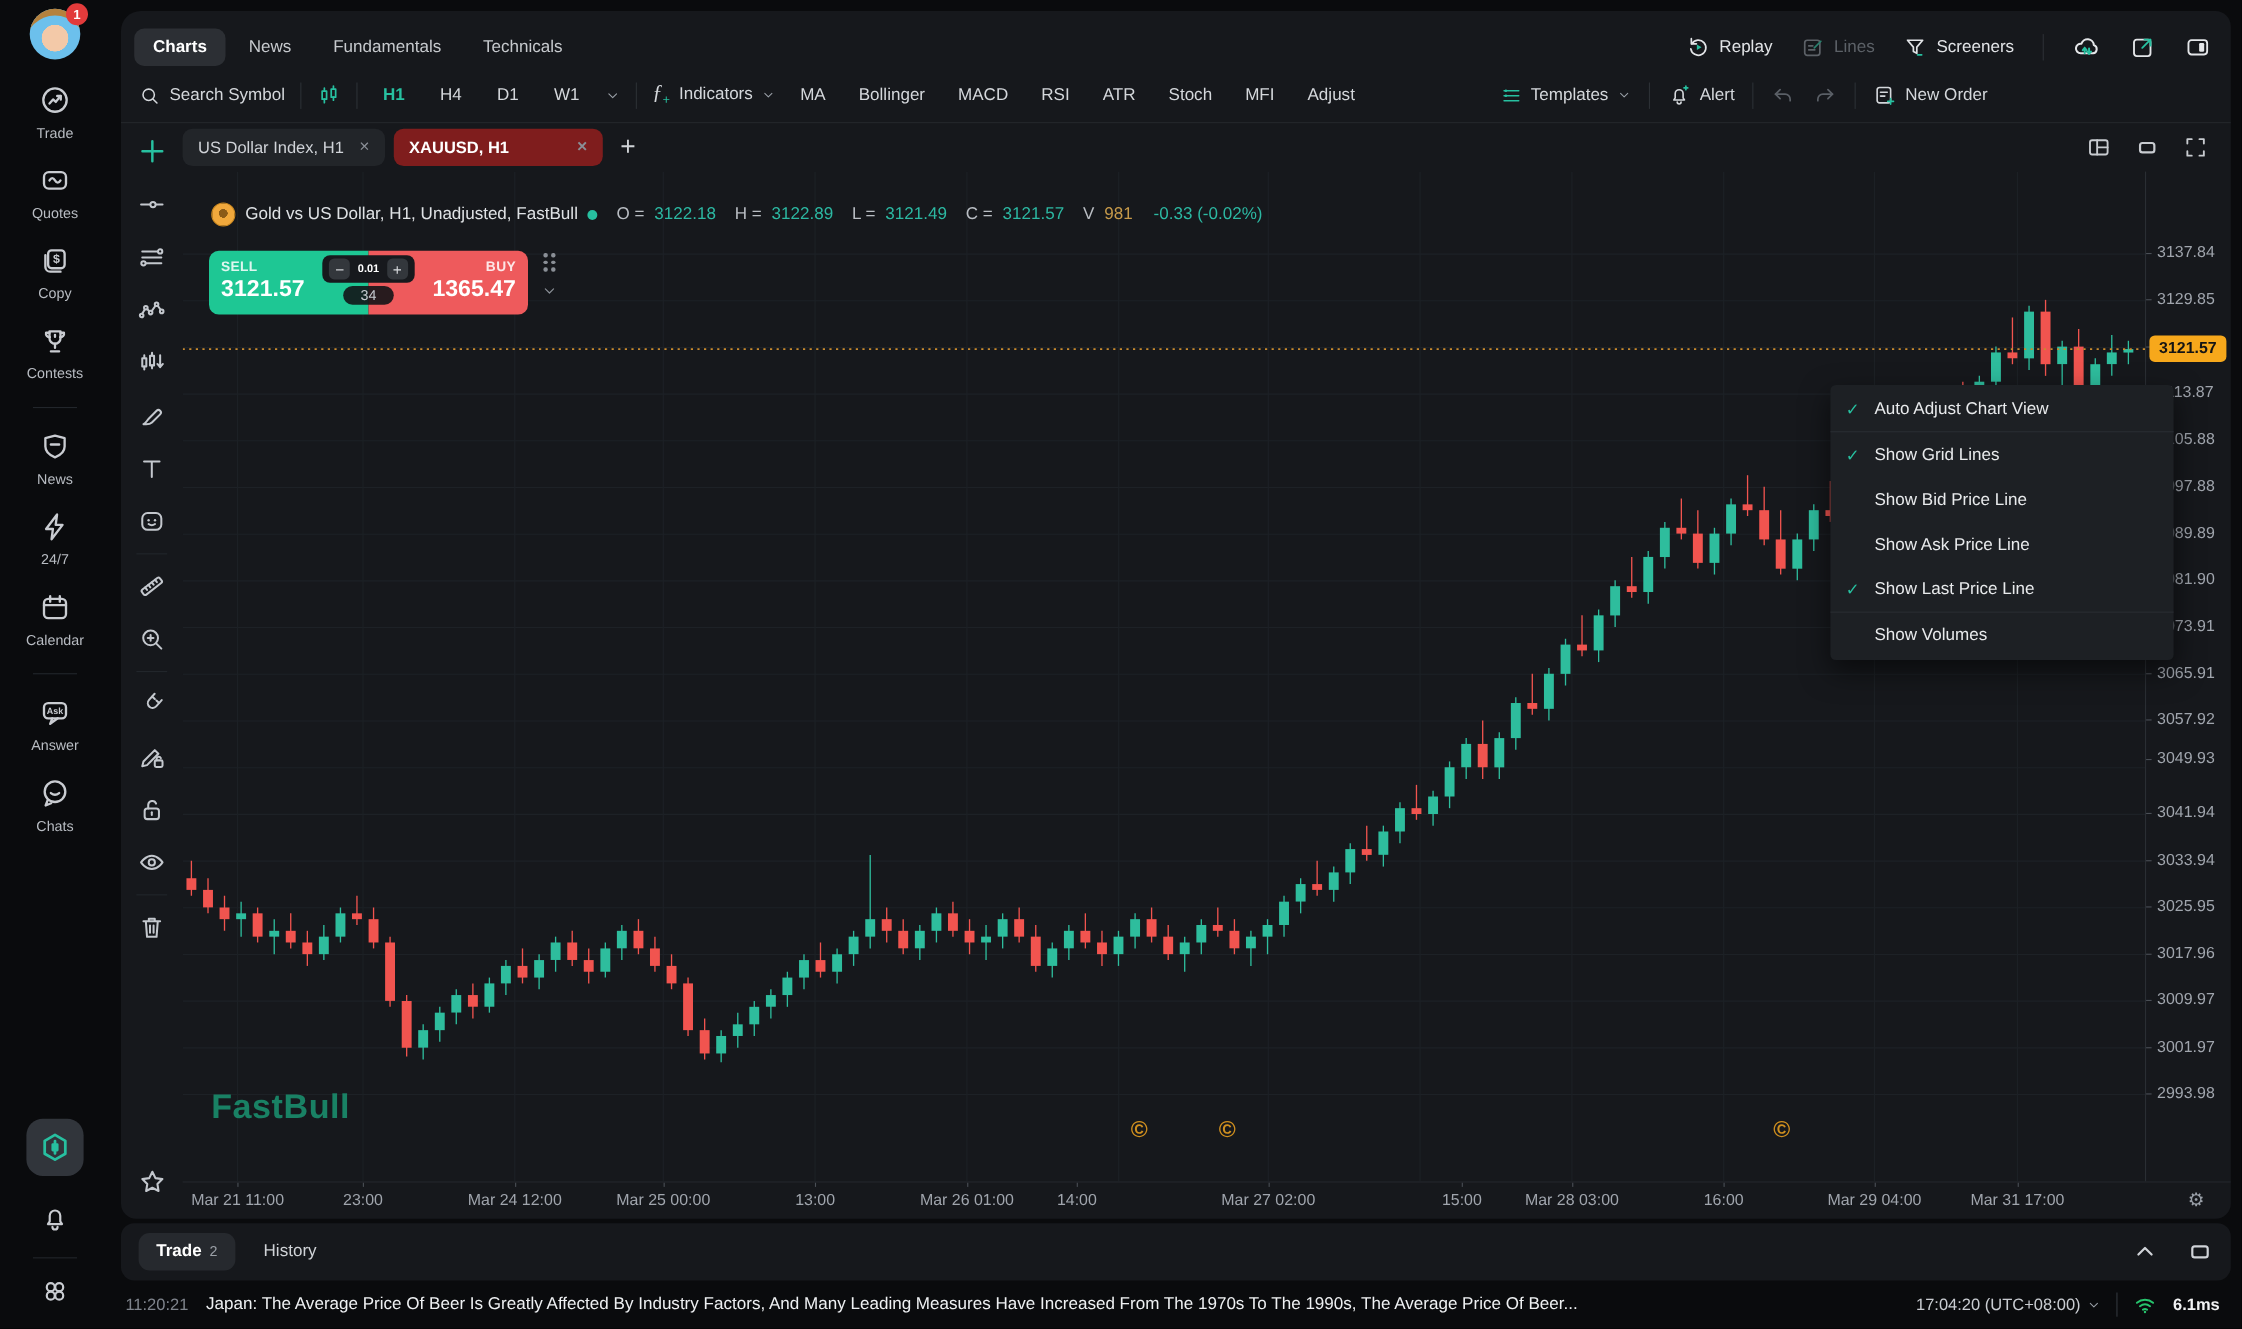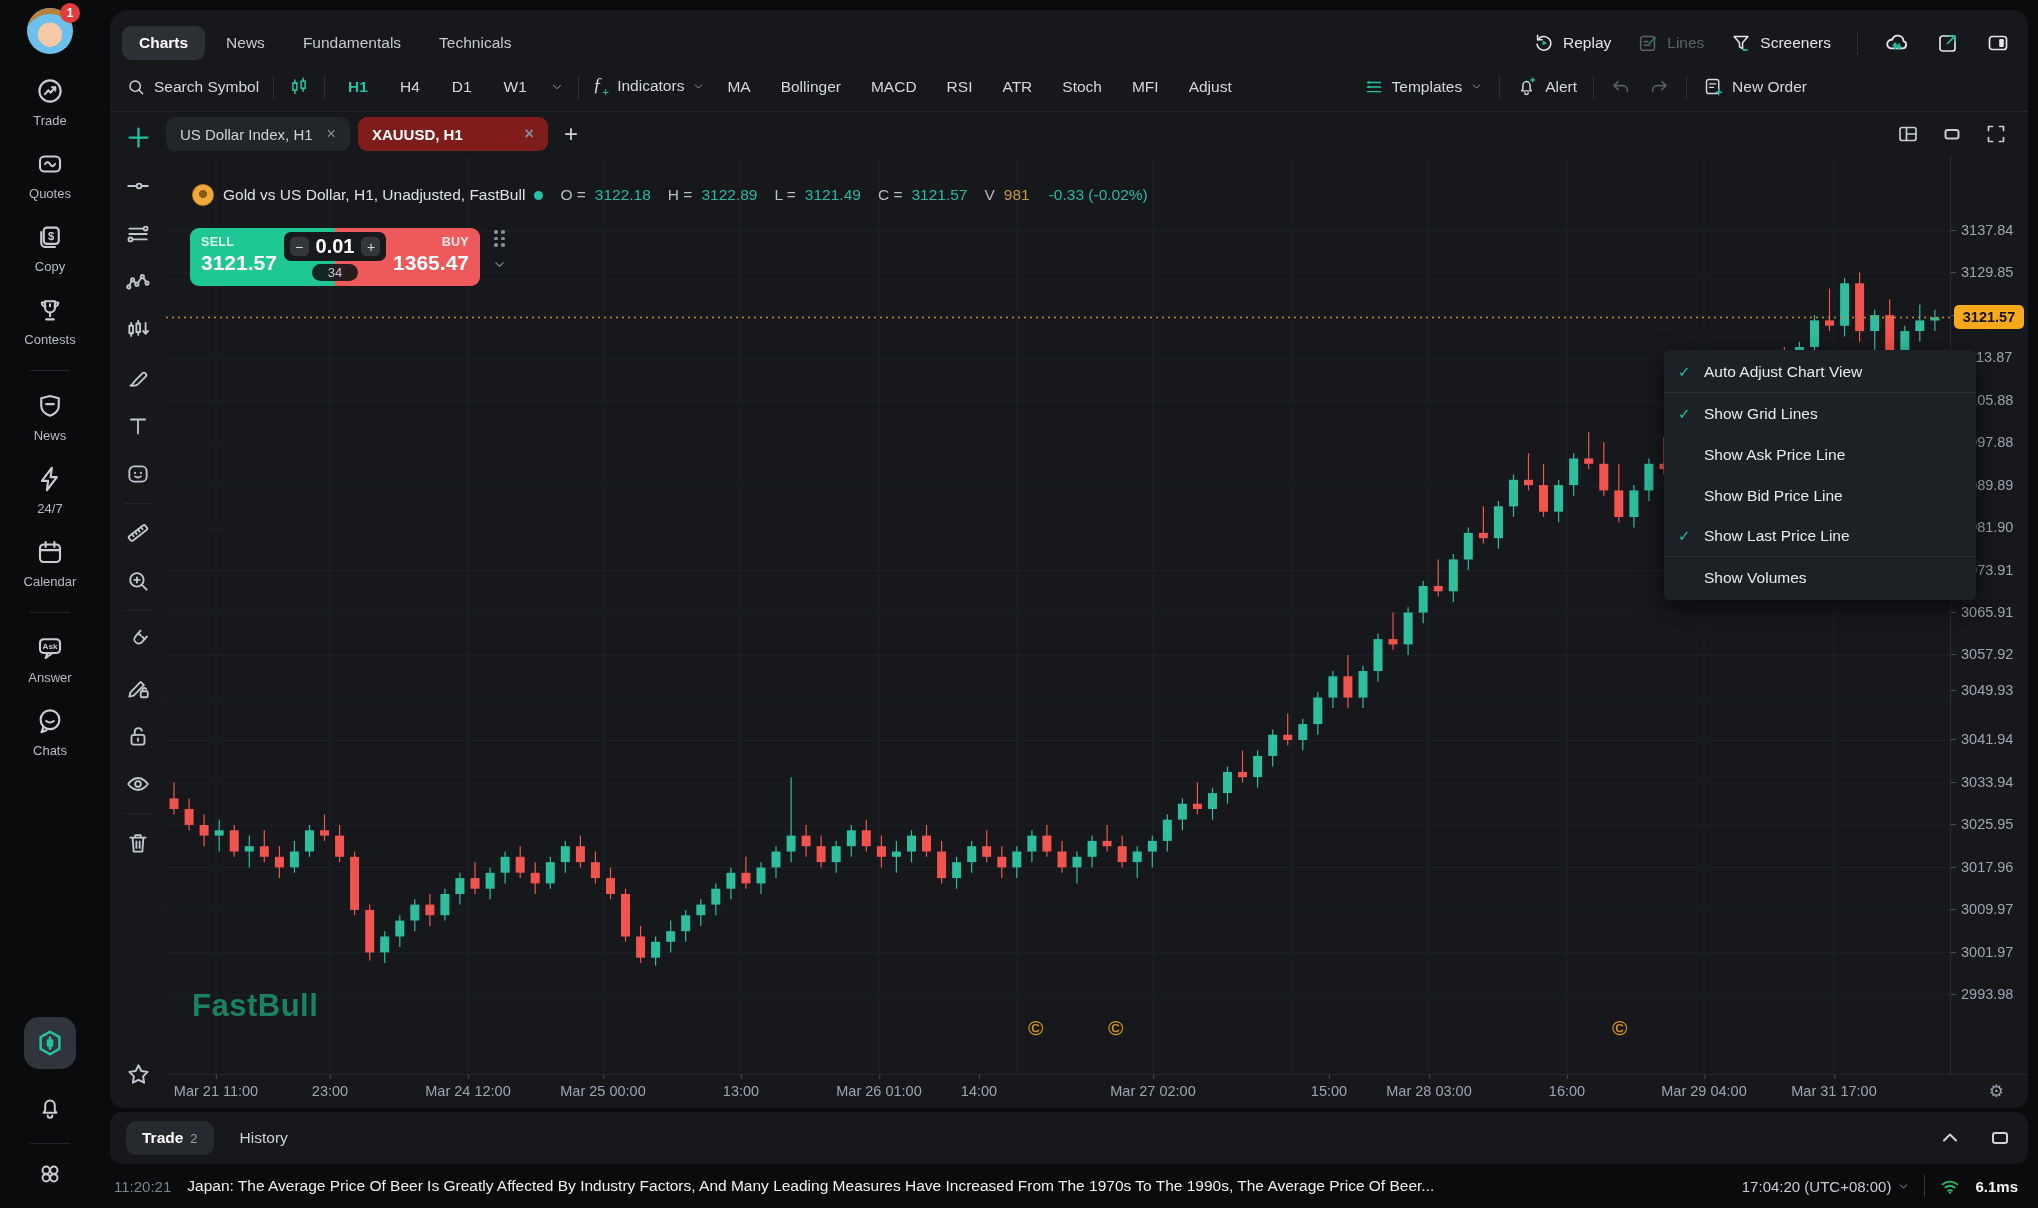--- a/index.html
+++ b/index.html
@@ -80,21 +80,21 @@
   .legend .vol{color:#c79a4a;}
 
   .order-widget{position:absolute;left:24px;top:72px;width:290px;height:58px;display:flex;border-radius:9px;}
   .ow-sell{flex:1;background:#1ec794;border-radius:9px 0 0 9px;padding:7px 11px;}
   .ow-buy{flex:1;background:#ee5a5c;border-radius:0 9px 9px 0;padding:7px 11px;text-align:right;}
   .ow-lab{font-size:12.5px;color:#ffffffd9;font-weight:bold;letter-spacing:.3px;}
   .ow-price{font-size:21px;font-weight:bold;color:#fff;margin-top:2px;}
   .ow-center{position:absolute;left:50%;transform:translateX(-50%);top:4px;width:118px;display:flex;flex-direction:column;align-items:center;}
   .ow-qty{display:flex;align-items:center;gap:7px;background:#17191d;border-radius:7px;padding:3px 6px;}
   .ow-qbtn{width:19px;height:19px;border-radius:5px;background:#33373c;color:#d7dadd;font-size:14px;display:flex;align-items:center;justify-content:center;cursor:pointer;}
-  .ow-qty b{font-size:20px;color:#fff;}
+  .ow-qty b{font-size:10px;color:#fff;}
   .ow-spread{margin-top:3px;background:#121417e6;border-radius:10px;padding:1px 16px;font-size:13px;color:#c4c8cd;}
   .ow-side{position:absolute;right:-27px;top:2px;display:flex;flex-direction:column;align-items:center;gap:10px;color:#8a8f96;}
   .ow-dots{display:grid;grid-template-columns:repeat(2,4px);gap:3px;}
   .ow-dots i{width:3.5px;height:3.5px;border-radius:50%;background:#8a8f96;}
 
   .watermark{position:absolute;left:26px;top:832px;font-size:31px;font-weight:bold;color:#1a8a6b;letter-spacing:.5px;opacity:.92;}
   .cmark{position:absolute;top:860px;color:#cf8f1f;font-size:21px;font-weight:bold;}
 
   .price-axis{position:absolute;top:0;right:0;width:78px;bottom:34px;border-left:1px solid var(--line2);font-size:14.5px;color:#a0a5ad;}
   .ytick{position:absolute;left:10px;}
@@ -886,25 +886,25 @@
     <div class="ctx-item checked divided">
         <span class="chk">✓</span>
         <span>Auto Adjust Chart View</span>
       </div>
     <div class="ctx-item checked">
         <span class="chk">✓</span>
         <span>Show Grid Lines</span>
       </div>
     <div class="ctx-item">
         <span class="chk">✓</span>
-        <span>Show Ask Price Line</span>
+        <span>Show Bid Price Line</span>
       </div>
     <div class="ctx-item">
         <span class="chk">✓</span>
-        <span>Show Bid Price Line</span>
+        <span>Show Ask Price Line</span>
       </div>
     <div class="ctx-item checked divided">
         <span class="chk">✓</span>
         <span>Show Last Price Line</span>
       </div>
     <div class="ctx-item">
         <span class="chk">✓</span>
         <span>Show Volumes</span>
       </div>
   </div>

